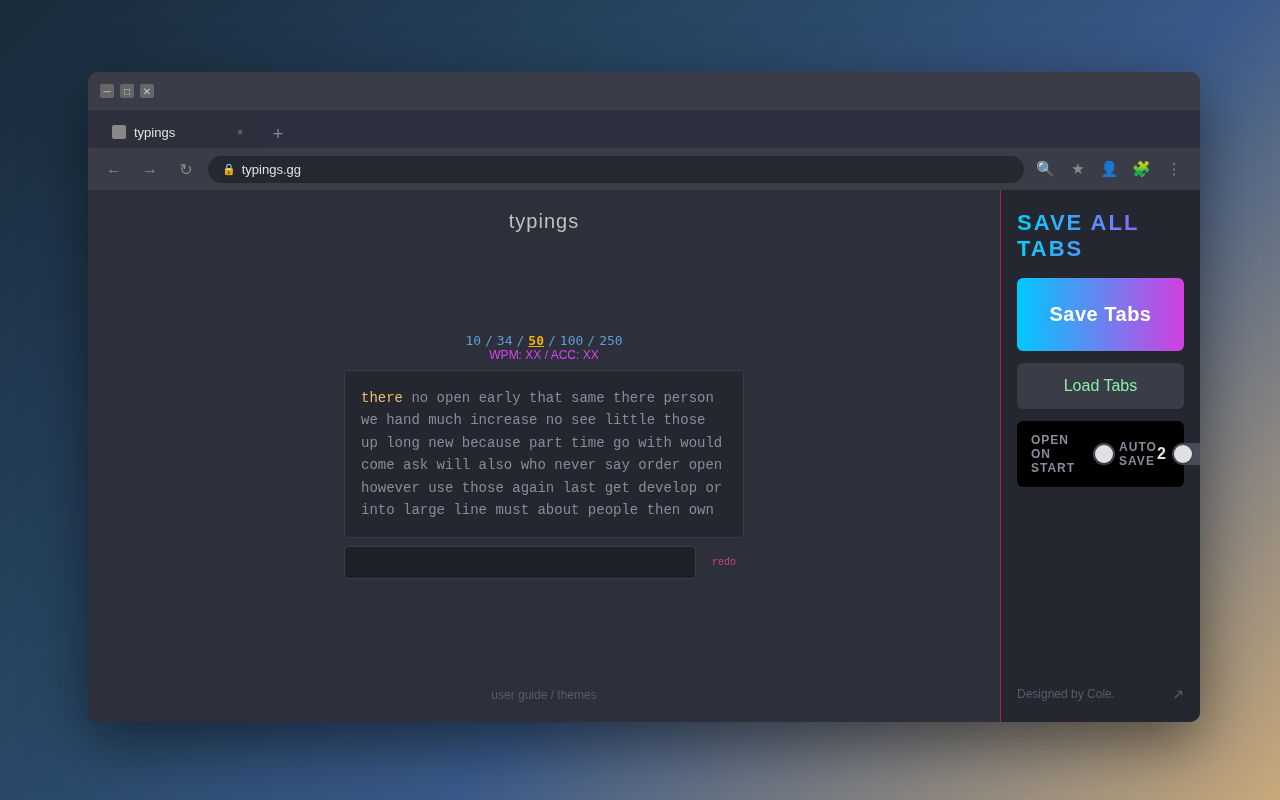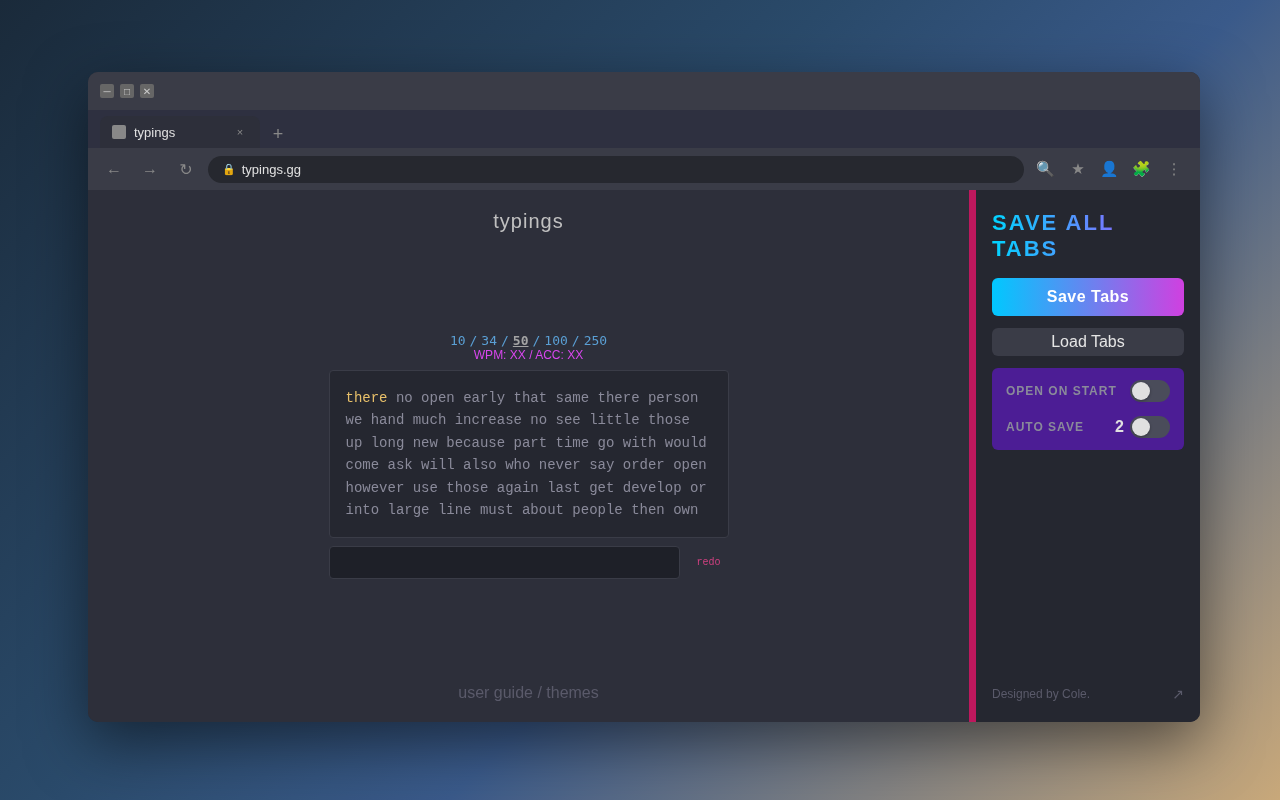--- a/index.html
+++ b/index.html
@@ -229,21 +229,21 @@
       gap: 4px;
       color: #5a9fd4;
       font-family: monospace;
     }
 
     .word-count-sep {
       color: #5a9fd4;
     }
 
     .word-count-active {
-      color: #a3a3a3;
+      color: #eab308;
       text-decoration: underline;
       font-weight: bold;
     }
 
     .wpm-acc {
       color: #d946ef;
       font-family: Liberation Sans, sans-serif;
       font-size: 12px;
     }
 
@@ -290,79 +290,79 @@
       cursor: pointer;
       padding: 0 8px;
     }
 
     .footer-links {
       position: absolute;
       bottom: 20px;
       display: flex;
       gap: 8px;
       color: #5a5a6a;
-      font-size: 16px;
+      font-size: 12px;
       text-align: center;
     }
 
     
     .sidebar-panel {
-      width: 231px;
+      width: 200px;
       background: #252730;
-      border-left: 7px solid #be185d;
+      border-left: 1px solid #be185d;
       padding: 20px 16px;
       display: flex;
       flex-direction: column;
       gap: 12px;
       flex-shrink: 0;
     }
 
     .panel-title {
       font-size: 22px;
       font-weight: 700;
       letter-spacing: 2px;
       background: linear-gradient(90deg, #00d4ff, #c040ff);
       -webkit-background-clip: text;
       -webkit-text-fill-color: transparent;
       background-clip: text;
       margin-bottom: 4px;
     }
 
     .save-tabs-btn {
       width: 100%;
-      padding: 10px;
+      padding: 25px;
       background: linear-gradient(90deg, #00c8ff, #d040e0);
       border: none;
       border-radius: 6px;
       color: white;
-      font-size: 16px;
+      font-size: 20px;
       font-weight: 600;
       cursor: pointer;
       letter-spacing: 0.5px;
     }
 
     .load-tabs-btn {
       width: 100%;
-      padding: 5px;
+      padding: 14px;
       background: #3a3c47;
       border: none;
       border-radius: 6px;
-      color: #e5e5e5;
+      color: #86efac;
       font-size: 16px;
       font-weight: 500;
       cursor: pointer;
     }
 
     .settings-panel {
-      background: #4c1d95;
+      background: #000000;
       border-radius: 6px;
       padding: 12px 14px;
       display: flex;
-      flex-direction: column;
-      gap: 14px;
+      flex-direction: row;
+      gap: 4px;
     }
 
     .setting-row {
       display: flex;
       align-items: center;
       justify-content: space-between;
     }
 
     .setting-label {
       color: #8a8a9a;

